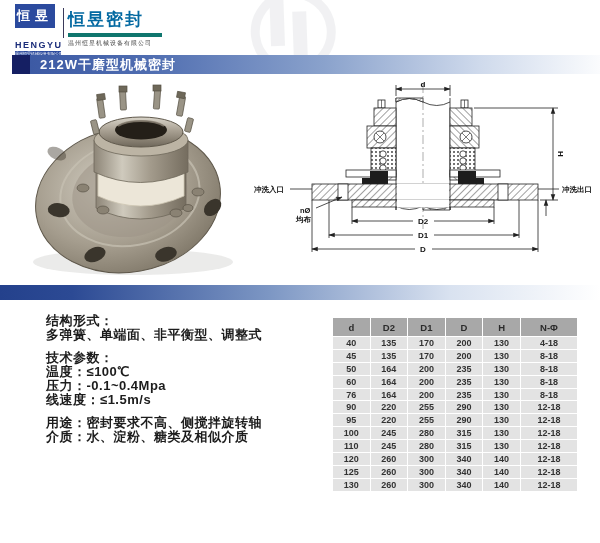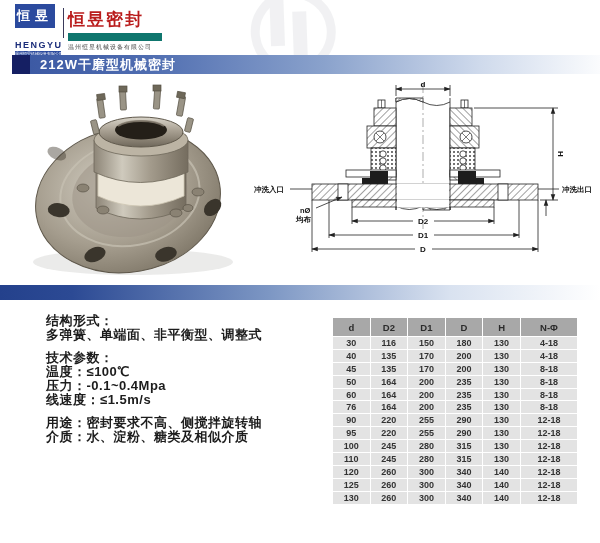--- a/index.html
+++ b/index.html
@@ -8,22 +8,22 @@
   
   .header{position:absolute;left:0;top:0;width:571px;height:55px;background:#fff;}
   .logo{position:absolute;left:15px;top:4px;width:46px;}
   .logo-box{width:40px;height:24px;background:#2b4a9e;color:#fff;font-weight:bold;
             font-size:13px;letter-spacing:5px;text-align:center;line-height:24px;}
   .logo-name{color:#1b2d7a;font-weight:bold;font-size:9px;letter-spacing:1.5px;text-align:center;margin-top:12px;}
   .logo-strip{width:46px;height:6px;background:#2b4a9e;color:#fff;font-size:4px;line-height:6px;
               text-align:center;overflow:hidden;white-space:nowrap;margin-top:1px;}
   .logo-sep{position:absolute;left:63px;top:8px;width:1px;height:30px;background:#3a3a5a;}
   .brand{position:absolute;left:68px;top:8px;}
-  .brand-name{font-size:17px;font-weight:bold;color:#b91c1c;letter-spacing:2px;
-              border-bottom:8px solid #0f766e;padding-bottom:2px;padding-right:18px;}
+  .brand-name{font-size:17px;font-weight:bold;color:#0369a1;letter-spacing:2px;
+              border-bottom:4px solid #0f766e;padding-bottom:2px;padding-right:18px;}
   .brand-sub{font-size:6px;color:#444;letter-spacing:1px;margin-top:2px;}
   .watermark{position:absolute;left:232px;top:0;width:190px;height:130px;opacity:.09;pointer-events:none;}
   
   .title-bar{position:absolute;left:12px;top:55px;width:600px;height:19px;
      background:linear-gradient(90deg,#3a57a2 0%,#4e6cb0 22%,#8aa2cc 52%,#cfdaec 78%,#ffffff 100%);}
   .title-accent{position:absolute;left:0;top:0;width:18px;height:19px;background:#151f63;}
   .title-text{position:absolute;left:28px;top:0;height:19px;line-height:19px;color:#fff;
               font-size:13px;font-weight:bold;letter-spacing:1px;}
   
   .content{position:absolute;left:0;top:74px;width:600px;height:211px;background:#fff;}
@@ -276,28 +276,20 @@
           <th>d</th>
           <th>D2</th>
           <th>D1</th>
           <th>D</th>
           <th>H</th>
           <th>N-Φ</th>
         </tr>
     </thead>
     <tbody>
         <tr>
-          <td>30</td>
-          <td>116</td>
-          <td>150</td>
-          <td>180</td>
-          <td>130</td>
-          <td>4-18</td>
-        </tr>
-        <tr>
           <td>40</td>
           <td>135</td>
           <td>170</td>
           <td>200</td>
           <td>130</td>
           <td>4-18</td>
         </tr>
         <tr>
           <td>45</td>
           <td>135</td>

